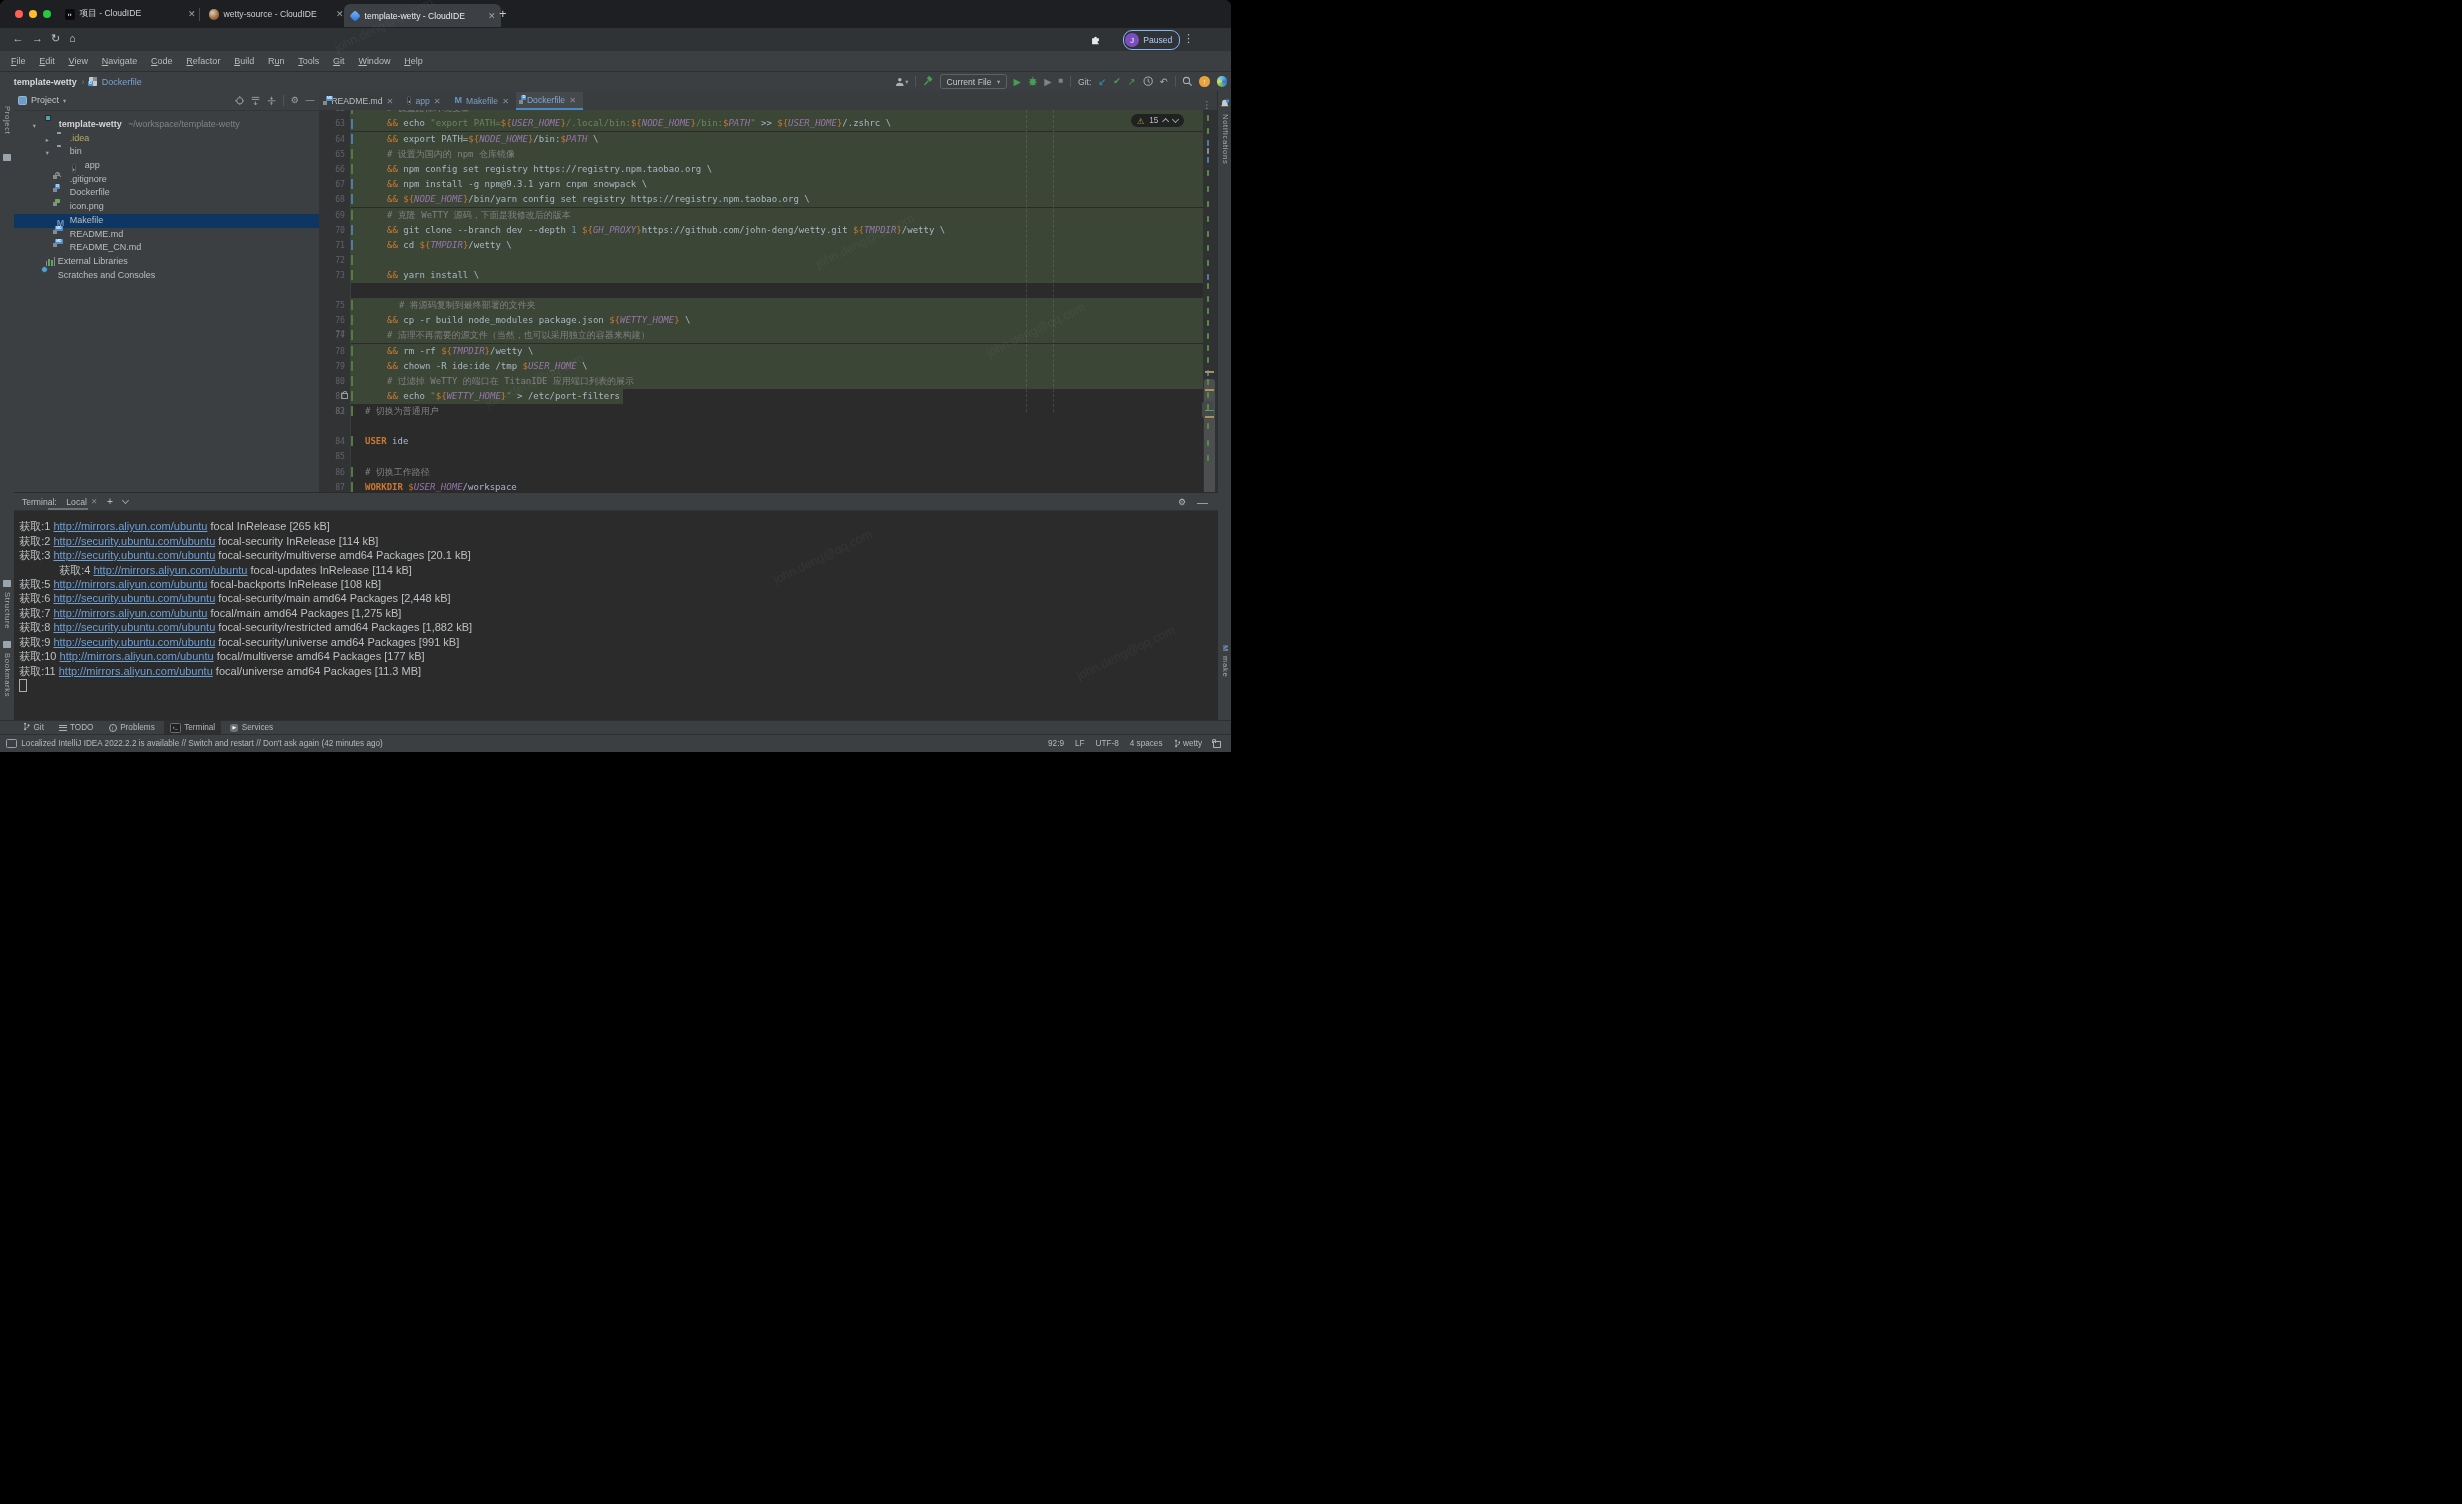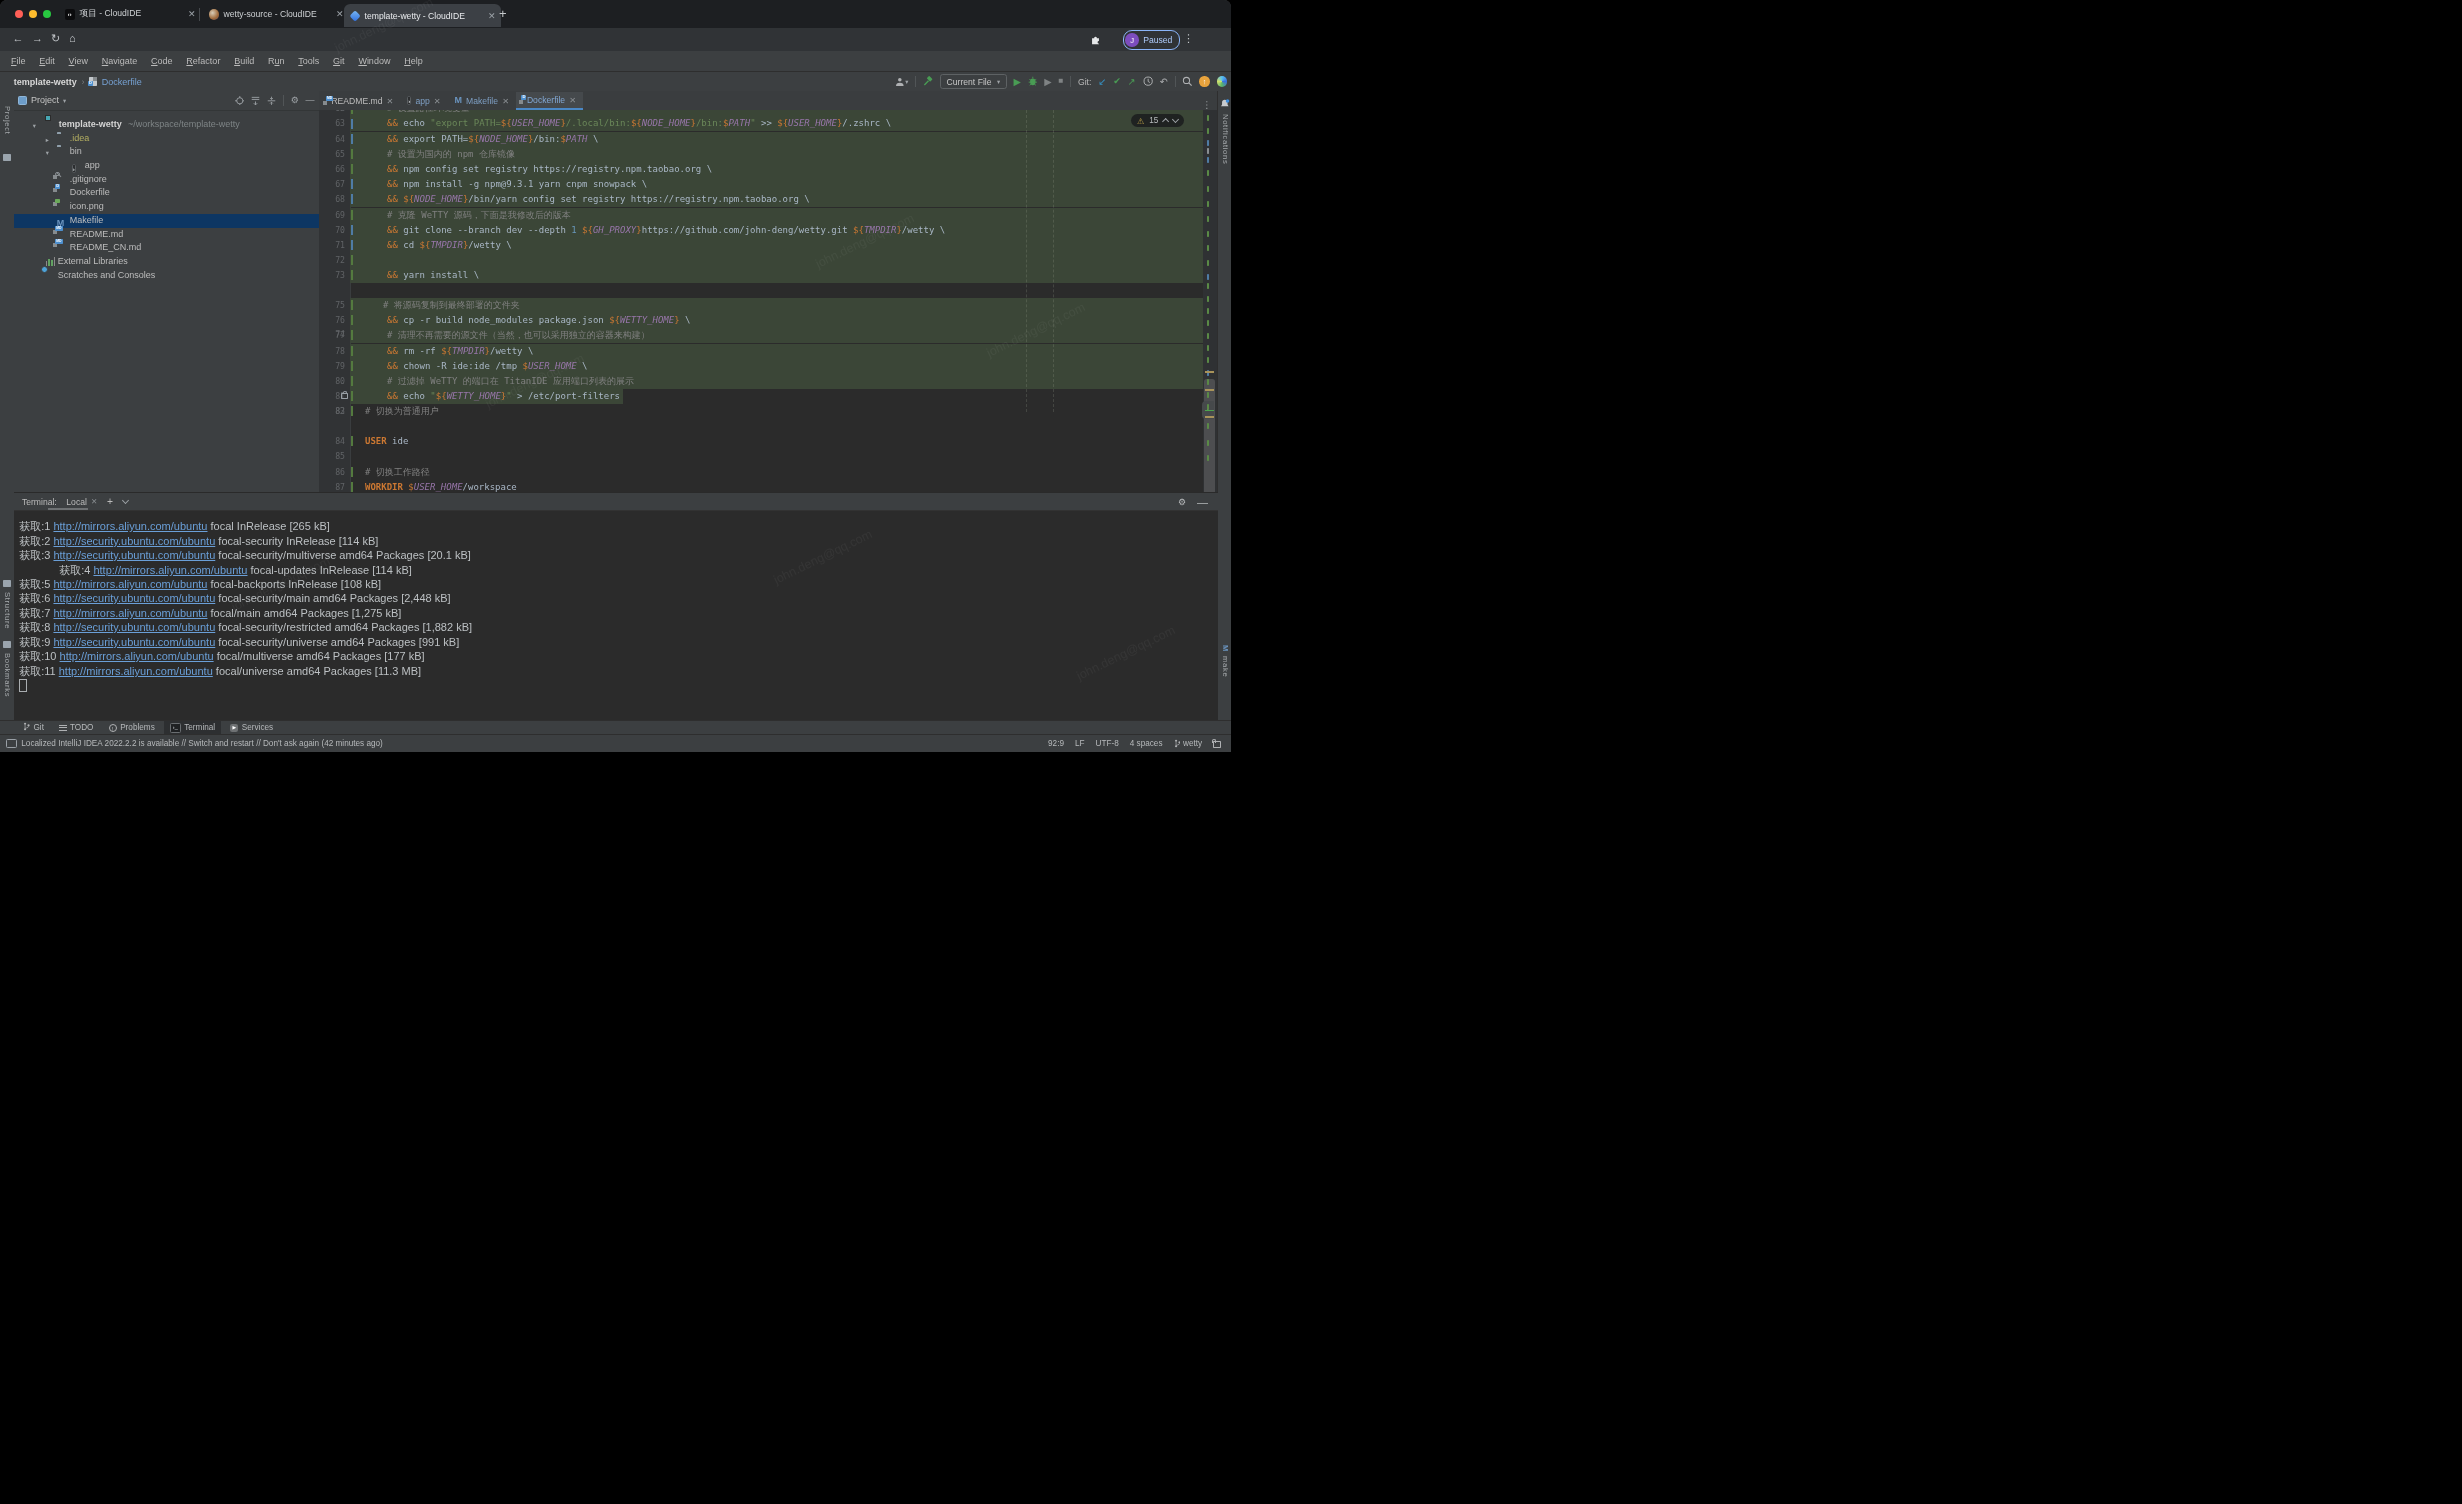--- a/index.html
+++ b/index.html
@@ -417,21 +417,21 @@
         <div class="cline" style="top: 37px;"><div class="bg" style="left: 31px; right: 0px;"></div><span class="ln">65</span><span class="vcs" style="background: rgb(84, 122, 63);"></span><span class="code" style="left: 68px;"><span class="tk-cm"># 设置为国内的 npm 仓库镜像</span></span></div>
         <div class="cline" style="top: 52px;"><div class="bg" style="left: 31px; right: 0px;"></div><span class="ln">66</span><span class="vcs" style="background: rgb(84, 122, 63);"></span><span class="code" style="left: 68px;"><span class="tk-op">&amp;&amp; </span><span class="tk-pl">npm config set registry https://registry.npm.taobao.org \</span></span></div>
         <div class="cline" style="top: 67px;"><div class="bg" style="left: 31px; right: 0px;"></div><span class="ln">67</span><span class="vcs" style="background: rgb(79, 124, 165);"></span><span class="code" style="left: 68px;"><span class="tk-op">&amp;&amp; </span><span class="tk-pl">npm install -g npm@9.3.1 yarn cnpm snowpack \</span></span></div>
         <div class="cline" style="top: 82px;"><div class="bg" style="left: 31px; right: 0px;"></div><span class="ln">68</span><span class="vcs" style="background: rgb(79, 124, 165);"></span><span class="code" style="left: 68px;"><span class="tk-op">&amp;&amp; </span><span class="tk-vb">${</span><span class="tk-vn">NODE_HOME</span><span class="tk-vb">}</span><span class="tk-pl">/bin/yarn config set registry https://registry.npm.taobao.org \</span></span></div>
         <div class="cline" style="top: 98px;"><div class="bg" style="left: 31px; right: 0px;"></div><span class="ln">69</span><span class="vcs" style="background: rgb(84, 122, 63);"></span><span class="code" style="left: 68px;"><span class="tk-cm"># 克隆 WeTTY 源码，下面是我修改后的版本</span></span></div>
         <div class="cline" style="top: 113px;"><div class="bg" style="left: 31px; right: 0px;"></div><span class="ln">70</span><span class="vcs" style="background: rgb(79, 124, 165);"></span><span class="code" style="left: 68px;"><span class="tk-op">&amp;&amp; </span><span class="tk-pl">git clone --branch dev --depth </span><span class="tk-num">1 </span><span class="tk-vb">${</span><span class="tk-vn">GH_PROXY</span><span class="tk-vb">}</span><span class="tk-pl">https://github.com/john-deng/wetty.git </span><span class="tk-vb">${</span><span class="tk-vn">TMPDIR</span><span class="tk-vb">}</span><span class="tk-pl">/wetty \</span></span></div>
         <div class="cline" style="top: 128px;"><div class="bg" style="left: 31px; right: 0px;"></div><span class="ln">71</span><span class="vcs" style="background: rgb(79, 124, 165);"></span><span class="code" style="left: 68px;"><span class="tk-op">&amp;&amp; </span><span class="tk-pl">cd </span><span class="tk-vb">${</span><span class="tk-vn">TMPDIR</span><span class="tk-vb">}</span><span class="tk-pl">/wetty \</span></span></div>
         <div class="cline" style="top: 143px;"><div class="bg" style="left: 31px; right: 0px;"></div><span class="ln">72</span><span class="vcs" style="background: rgb(84, 122, 63);"></span><span class="code" style="left: 68px; margin-top: 44px;"><span class="tk-cm"># 编译 WeTTY 源码</span></span></div>
         <div class="cline" style="top: 158px;"><div class="bg" style="left: 31px; right: 0px;"></div><span class="ln">73</span><span class="vcs" style="background: rgb(84, 122, 63);"></span><span class="code" style="left: 68px;"><span class="tk-op">&amp;&amp; </span><span class="tk-pl">yarn install \</span></span></div>
         <div class="cline" style="top: 173px; margin-top: 44px;"><div class="bg" style="left: 31px; right: 0px;"></div><span class="ln">74</span><span class="vcs" style="background: rgb(84, 122, 63);"></span><span class="code" style="left: 68px;"><span class="tk-op">&amp;&amp; </span><span class="tk-pl">yarn build \</span></span></div>
-        <div class="cline" style="top: 188px;"><div class="bg" style="left: 31px; right: 0px;"></div><span class="ln">75</span><span class="vcs" style="background: rgb(84, 122, 63);"></span><span class="code" style="left: 64px;"><span class="tk-cm"># 将源码复制到最终部署的文件夹</span></span></div>
+        <div class="cline" style="top: 188px;"><div class="bg" style="left: 31px; right: 0px;"></div><span class="ln">75</span><span class="vcs" style="background: rgb(84, 122, 63);"></span><span class="code" style="left: 80px;"><span class="tk-cm"># 将源码复制到最终部署的文件夹</span></span></div>
         <div class="cline" style="top: 203px;"><div class="bg" style="left: 31px; right: 0px;"></div><span class="ln">76</span><span class="vcs" style="background: rgb(84, 122, 63);"></span><span class="code" style="left: 68px;"><span class="tk-op">&amp;&amp; </span><span class="tk-pl">cp -r build node_modules package.json </span><span class="tk-vb">${</span><span class="tk-vn">WETTY_HOME</span><span class="tk-vb">}</span><span class="tk-pl"> \</span></span></div>
         <div class="cline" style="top: 218px;"><div class="bg" style="left: 31px; right: 0px;"></div><span class="ln">77</span><span class="vcs" style="background: rgb(84, 122, 63);"></span><span class="code" style="left: 68px;"><span class="tk-cm"># 清理不再需要的源文件（当然，也可以采用独立的容器来构建）</span></span></div>
         <div class="cline" style="top: 234px;"><div class="bg" style="left: 31px; right: 0px;"></div><span class="ln">78</span><span class="vcs" style="background: rgb(84, 122, 63);"></span><span class="code" style="left: 68px;"><span class="tk-op">&amp;&amp; </span><span class="tk-pl">rm -rf </span><span class="tk-vb">${</span><span class="tk-vn">TMPDIR</span><span class="tk-vb">}</span><span class="tk-pl">/wetty \</span></span></div>
         <div class="cline" style="top: 249px;"><div class="bg" style="left: 31px; right: 0px;"></div><span class="ln">79</span><span class="vcs" style="background: rgb(84, 122, 63);"></span><span class="code" style="left: 68px;"><span class="tk-op">&amp;&amp; </span><span class="tk-pl">chown -R ide:ide /tmp </span><span class="tk-vb">$</span><span class="tk-vn">USER_HOME</span><span class="tk-pl"> \</span></span></div>
         <div class="cline" style="top: 264px;"><div class="bg" style="left: 31px; right: 0px;"></div><span class="ln">80</span><span class="vcs" style="background: rgb(84, 122, 63);"></span><span class="code" style="left: 68px;"><span class="tk-cm"># 过滤掉 WeTTY 的端口在 TitanIDE 应用端口列表的展示</span></span></div>
         <div class="cline" style="top: 279px;"><div class="bg" style="left: 31px; width: 273px;"></div><span class="ln">81</span><span class="vcs" style="background: rgb(84, 122, 63);"></span><span class="lockic"></span><span class="code" style="left: 68px;"><span class="tk-op">&amp;&amp; </span><span class="tk-pl">echo </span><span class="tk-st">"</span><span class="tk-vb">${</span><span class="tk-vn">WETTY_HOME</span><span class="tk-vb">}</span><span class="tk-st">"</span><span class="tk-pl"> &gt; /etc/port-filters</span></span></div>
         <div class="cline" style="top: 294px;"><span class="ln">82</span><span class="code" style="left: 46px;"></span></div>
         <div class="cline" style="top: 294px;"><span class="ln">83</span><span class="vcs" style="background: rgb(84, 122, 63);"></span><span class="code" style="left: 46px;"><span class="tk-cm"># 切换为普通用户</span></span></div>
         <div class="cline" style="top: 324px;"><span class="ln">84</span><span class="vcs" style="background: rgb(84, 122, 63);"></span><span class="code" style="left: 46px;"><span class="tk-kw">USER </span><span class="tk-pl">ide</span></span></div>
         <div class="cline" style="top: 339px;"><span class="ln">85</span><span class="code" style="left: 46px;"></span></div>

